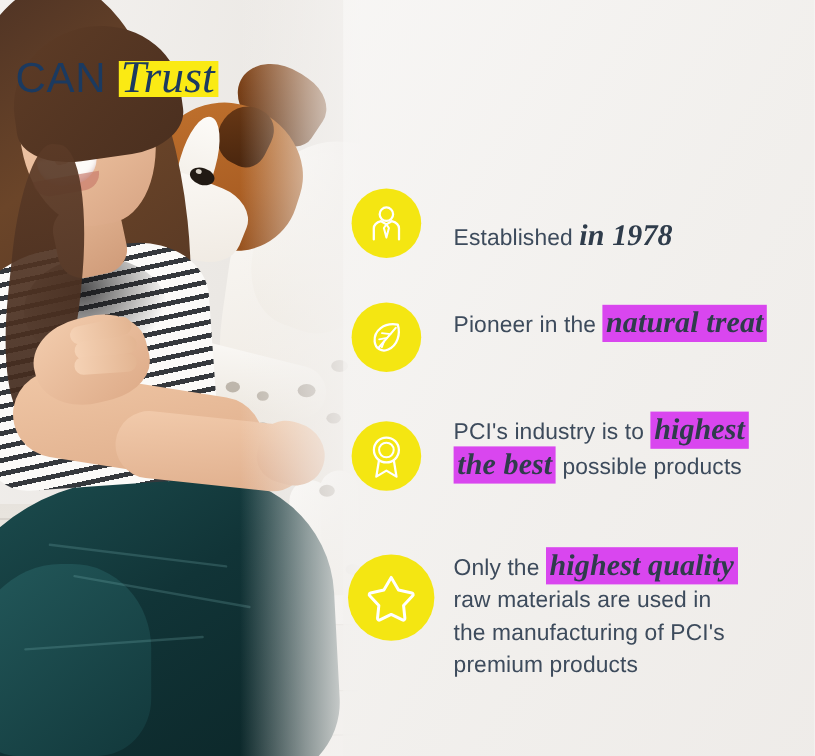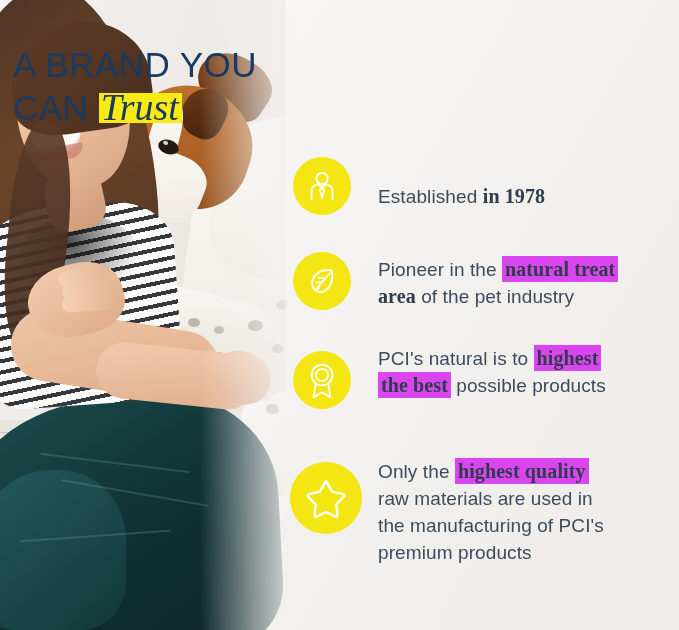--- a/index.html
+++ b/index.html
@@ -348,22 +348,23 @@
   .feature-text {
     position: absolute;
     color: #3d4b5c;
     font-size: 19px;
     line-height: 27px;
     letter-spacing: .1px;
   }
   .feature-text .tl { display: block; white-space: nowrap; }
   .em {
     font-family: "Liberation Serif", "DejaVu Serif", serif;
+    font-style: italic;
     font-weight: 700;
-    font-size: 20px;
+    font-size: 25px;
     color: #2f3c4b;
   }
   .hl {
     background: #d946ef;
     padding: 2px 3px;
     box-decoration-break: clone;
     -webkit-box-decoration-break: clone;
   }
 
   
@@ -444,21 +445,20 @@
     <div class="finger f1"></div>
     <div class="finger f2"></div>
     <div class="finger f3"></div>
 
     <div class="photo-fade"></div>
   </div>
 
   <div class="panel"></div>
 
   <h1 class="headline">
-    <span class="ln">A BRAND YOU</span>
     <span class="ln">
       <span>CAN </span><span class="trust">Trust</span>
     </span>
   </h1>
 
   <div class="feature" id="feature-0">
     <div class="icon-wrap">
       <svg width="34" height="34" viewBox="0 0 34 34" aria-hidden="true">
         <circle cx="17" cy="9.5" r="5.6" fill="none" stroke="#ffffff" stroke-width="1.9"></circle>
         <path d="M6.5 30.5 V21.5 C6.5 18.2 9.4 16.1 12.6 15.3 L17 18 L21.4 15.3 C24.6 16.1 27.5 18.2 27.5 21.5 V30.5" fill="none" stroke="#ffffff" stroke-width="1.9" stroke-linecap="round" stroke-linejoin="round"></path>
@@ -473,34 +473,33 @@
   <div class="feature" id="feature-1">
     <div class="icon-wrap">
       <svg width="36" height="36" viewBox="0 0 36 36" aria-hidden="true">
         <path d="M27.5 7.5 C16 5.5 7.5 12.5 8.2 21.5 C8.7 27.6 14.5 30.6 19.5 28.3 C27.3 24.7 29.9 15.6 27.5 7.5 Z" fill="none" stroke="#ffffff" stroke-width="1.9" stroke-linejoin="round"></path>
         <path d="M25.8 10.2 L11.5 26.8" fill="none" stroke="#ffffff" stroke-width="1.7" stroke-linecap="round"></path>
         <path d="M21.3 15.4 L14.3 14.6 M18.6 18.6 L12.0 19.8 M16.0 21.6 L14.2 26.2" fill="none" stroke="#ffffff" stroke-width="1.6" stroke-linecap="round"></path>
       </svg>
     </div>
     <div class="feature-text">
       <span class="tl"><span>Pioneer in the </span><span class="em hl">natural treat</span></span>
-      <span class="tl"><span class="em">area</span><span> of the pet industry</span></span>
     </div>
   </div>
 
   <div class="feature" id="feature-2">
     <div class="icon-wrap">
       <svg width="34" height="38" viewBox="0 0 34 38" aria-hidden="true">
         <circle cx="17" cy="14" r="10.4" fill="none" stroke="#ffffff" stroke-width="1.9"></circle>
         <circle cx="17" cy="14" r="6.1" fill="none" stroke="#ffffff" stroke-width="1.7"></circle>
         <path d="M10.8 22.6 L8.6 36.2 L17 31.2 L25.4 36.2 L23.2 22.6" fill="none" stroke="#ffffff" stroke-width="1.9" stroke-linejoin="round" stroke-linecap="round"></path>
       </svg>
     </div>
     <div class="feature-text">
-      <span class="tl"><span>PCI's natural is to </span><span class="em hl">highest</span></span>
+      <span class="tl"><span>PCI's industry is to </span><span class="em hl">highest</span></span>
       <span class="tl"><span class="em hl">the best</span><span> possible products</span></span>
     </div>
   </div>
 
   <div class="feature" id="feature-3">
     <div class="icon-wrap">
       <svg width="42" height="42" viewBox="0 0 42 42" aria-hidden="true">
         <path d="M21 4.2 L27.1 14.6 L38.2 17.1 C39.3 17.4 39.7 18.7 38.9 19.5 L31.3 27.6
                  L32.4 38.1 C32.5 39.3 31.4 40.1 30.4 39.6 L21 35.0 L11.6 39.6
                  C10.6 40.1 9.5 39.3 9.6 38.1 L10.7 27.6 L3.1 19.5

